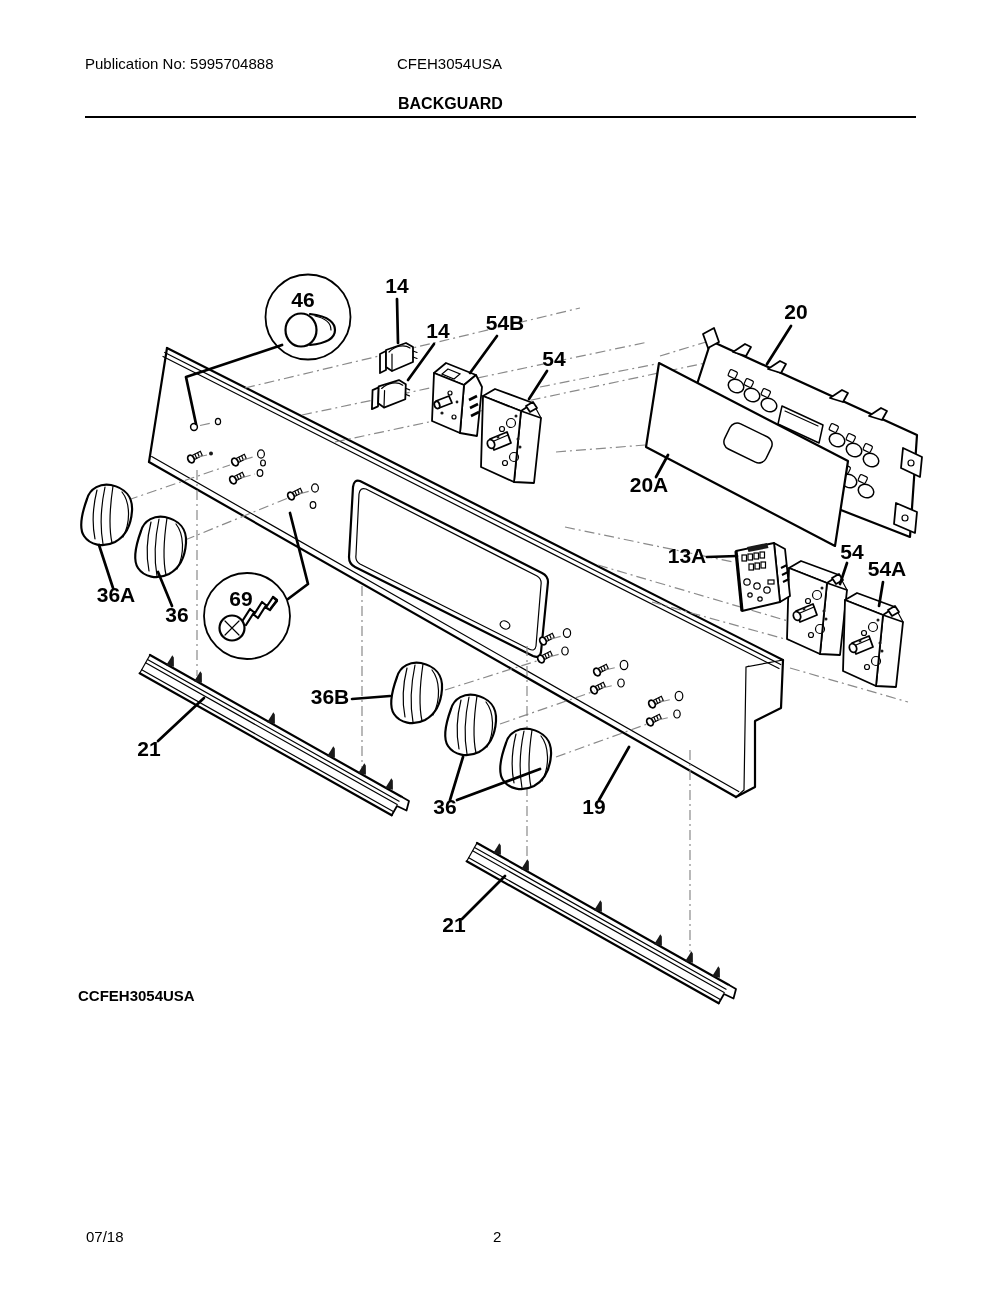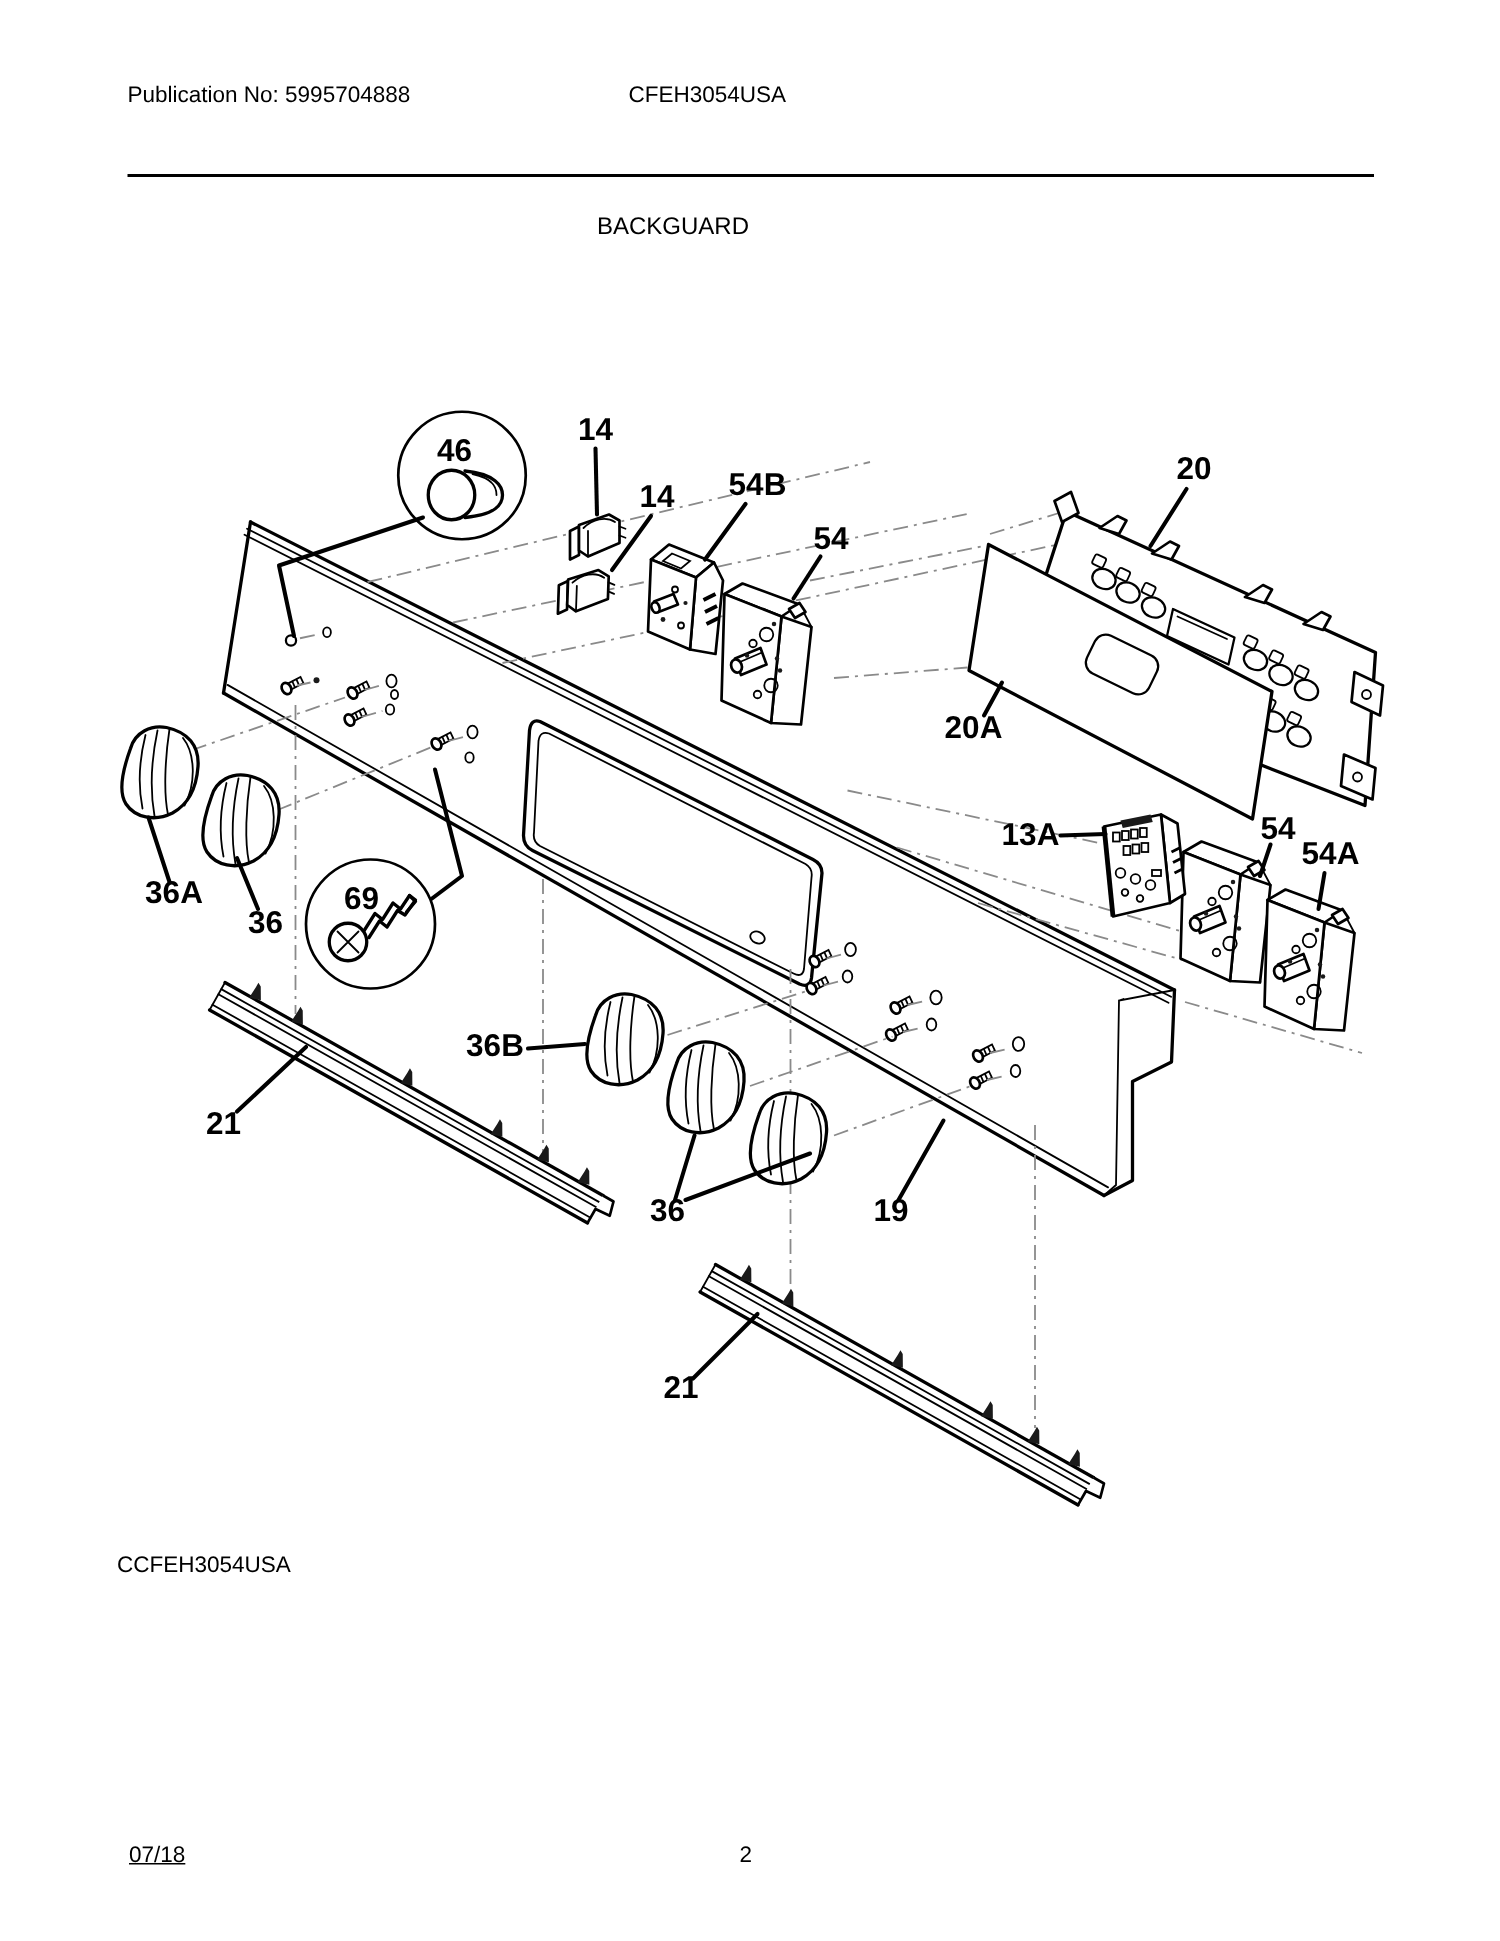--- a/index.html
+++ b/index.html
@@ -1,20 +1,20 @@
 <!DOCTYPE html>
 <html><head>
 <meta charset="utf-8">
 <style>
   html,body{margin:0;padding:0;background:#e8e8e8;}
   #page{position:relative;width:1000px;height:1294px;background:#ffffff;margin:0 auto;
         font-family:"Liberation Sans","DejaVu Sans",sans-serif;color:#000;overflow:hidden;}
   .abs{position:absolute;white-space:nowrap;}
   .hdr{font-size:15px;}
-  .bold{font-weight:normal;margin-top:48px;}
+  .bold{font-weight:bold;}
   #rule{position:absolute;left:85px;top:116px;width:831px;height:0;border-top:2px solid #000;}
   #art{position:absolute;left:0;top:0;width:1000px;height:1294px;}
   
   .s  {fill:none;stroke:#000;stroke-width:1.5;stroke-linecap:round;stroke-linejoin:round;}
   .s1 {fill:none;stroke:#000;stroke-width:1.2;stroke-linecap:round;}
   .s2 {fill:none;stroke:#000;stroke-width:2.2;stroke-linecap:round;stroke-linejoin:round;}
   .s3 {fill:none;stroke:#000;stroke-width:3.2;}
   .w  {fill:#fff;stroke:#000;stroke-width:1.8;stroke-linejoin:round;}
   .w2 {fill:#fff;stroke:#000;stroke-width:2.2;stroke-linejoin:round;}
   .dk {fill:#1a1a1a;stroke:none;}
@@ -22,27 +22,27 @@
   .lead{fill:none;stroke:#000;stroke-width:2.7;stroke-linecap:round;stroke-linejoin:round;}
   .lbl{font-family:"Liberation Sans","DejaVu Sans",sans-serif;font-size:21px;font-weight:bold;
        text-anchor:middle;fill:#000;}
 </style>
 </head>
 <body>
 
 <div id="page">
 
   <div class="abs hdr" style="left:85px;top:55px;">Publication No: 5995704888</div>
-  <div class="abs hdr" style="left:419px;top:55px;">CFEH3054USA</div>
+  <div class="abs hdr" style="left:397px;top:55px;">CFEH3054USA</div>
   <div class="abs hdr bold" style="left:398px;top:95px;font-size:16px;">BACKGUARD</div>
   <div id="rule"></div>
 
   <div class="abs bold" style="left:78px;top:987px;font-size:15px;">CCFEH3054USA</div>
 
-  <div class="abs hdr" style="left:86px;top:1228px;text-decoration:underline;">07/18</div>
+  <div class="abs hdr" style="left:86px;top:1228px;">07/18</div>
   <div class="abs hdr" style="left:493px;top:1228px;">2</div>
 
   <svg id="art" viewBox="0 0 1000 1294">
     <defs>
 
       <g id="knob">
         <path class="w2" d="M11,17 C14,6 25,1 35,3 C49,6 57,15 56,29 C55,43 50,54 39,60 C27,66 14,63 8,54 C2,45 7,28 11,17 Z"></path>
         <path class="s1" d="M21,8 C17,24 16,42 19,57"></path>
         <path class="s1" d="M29,5 C25,24 24,45 27,62"></path>
         <path class="s1" d="M37,4 C34,24 33,47 36,61"></path>

